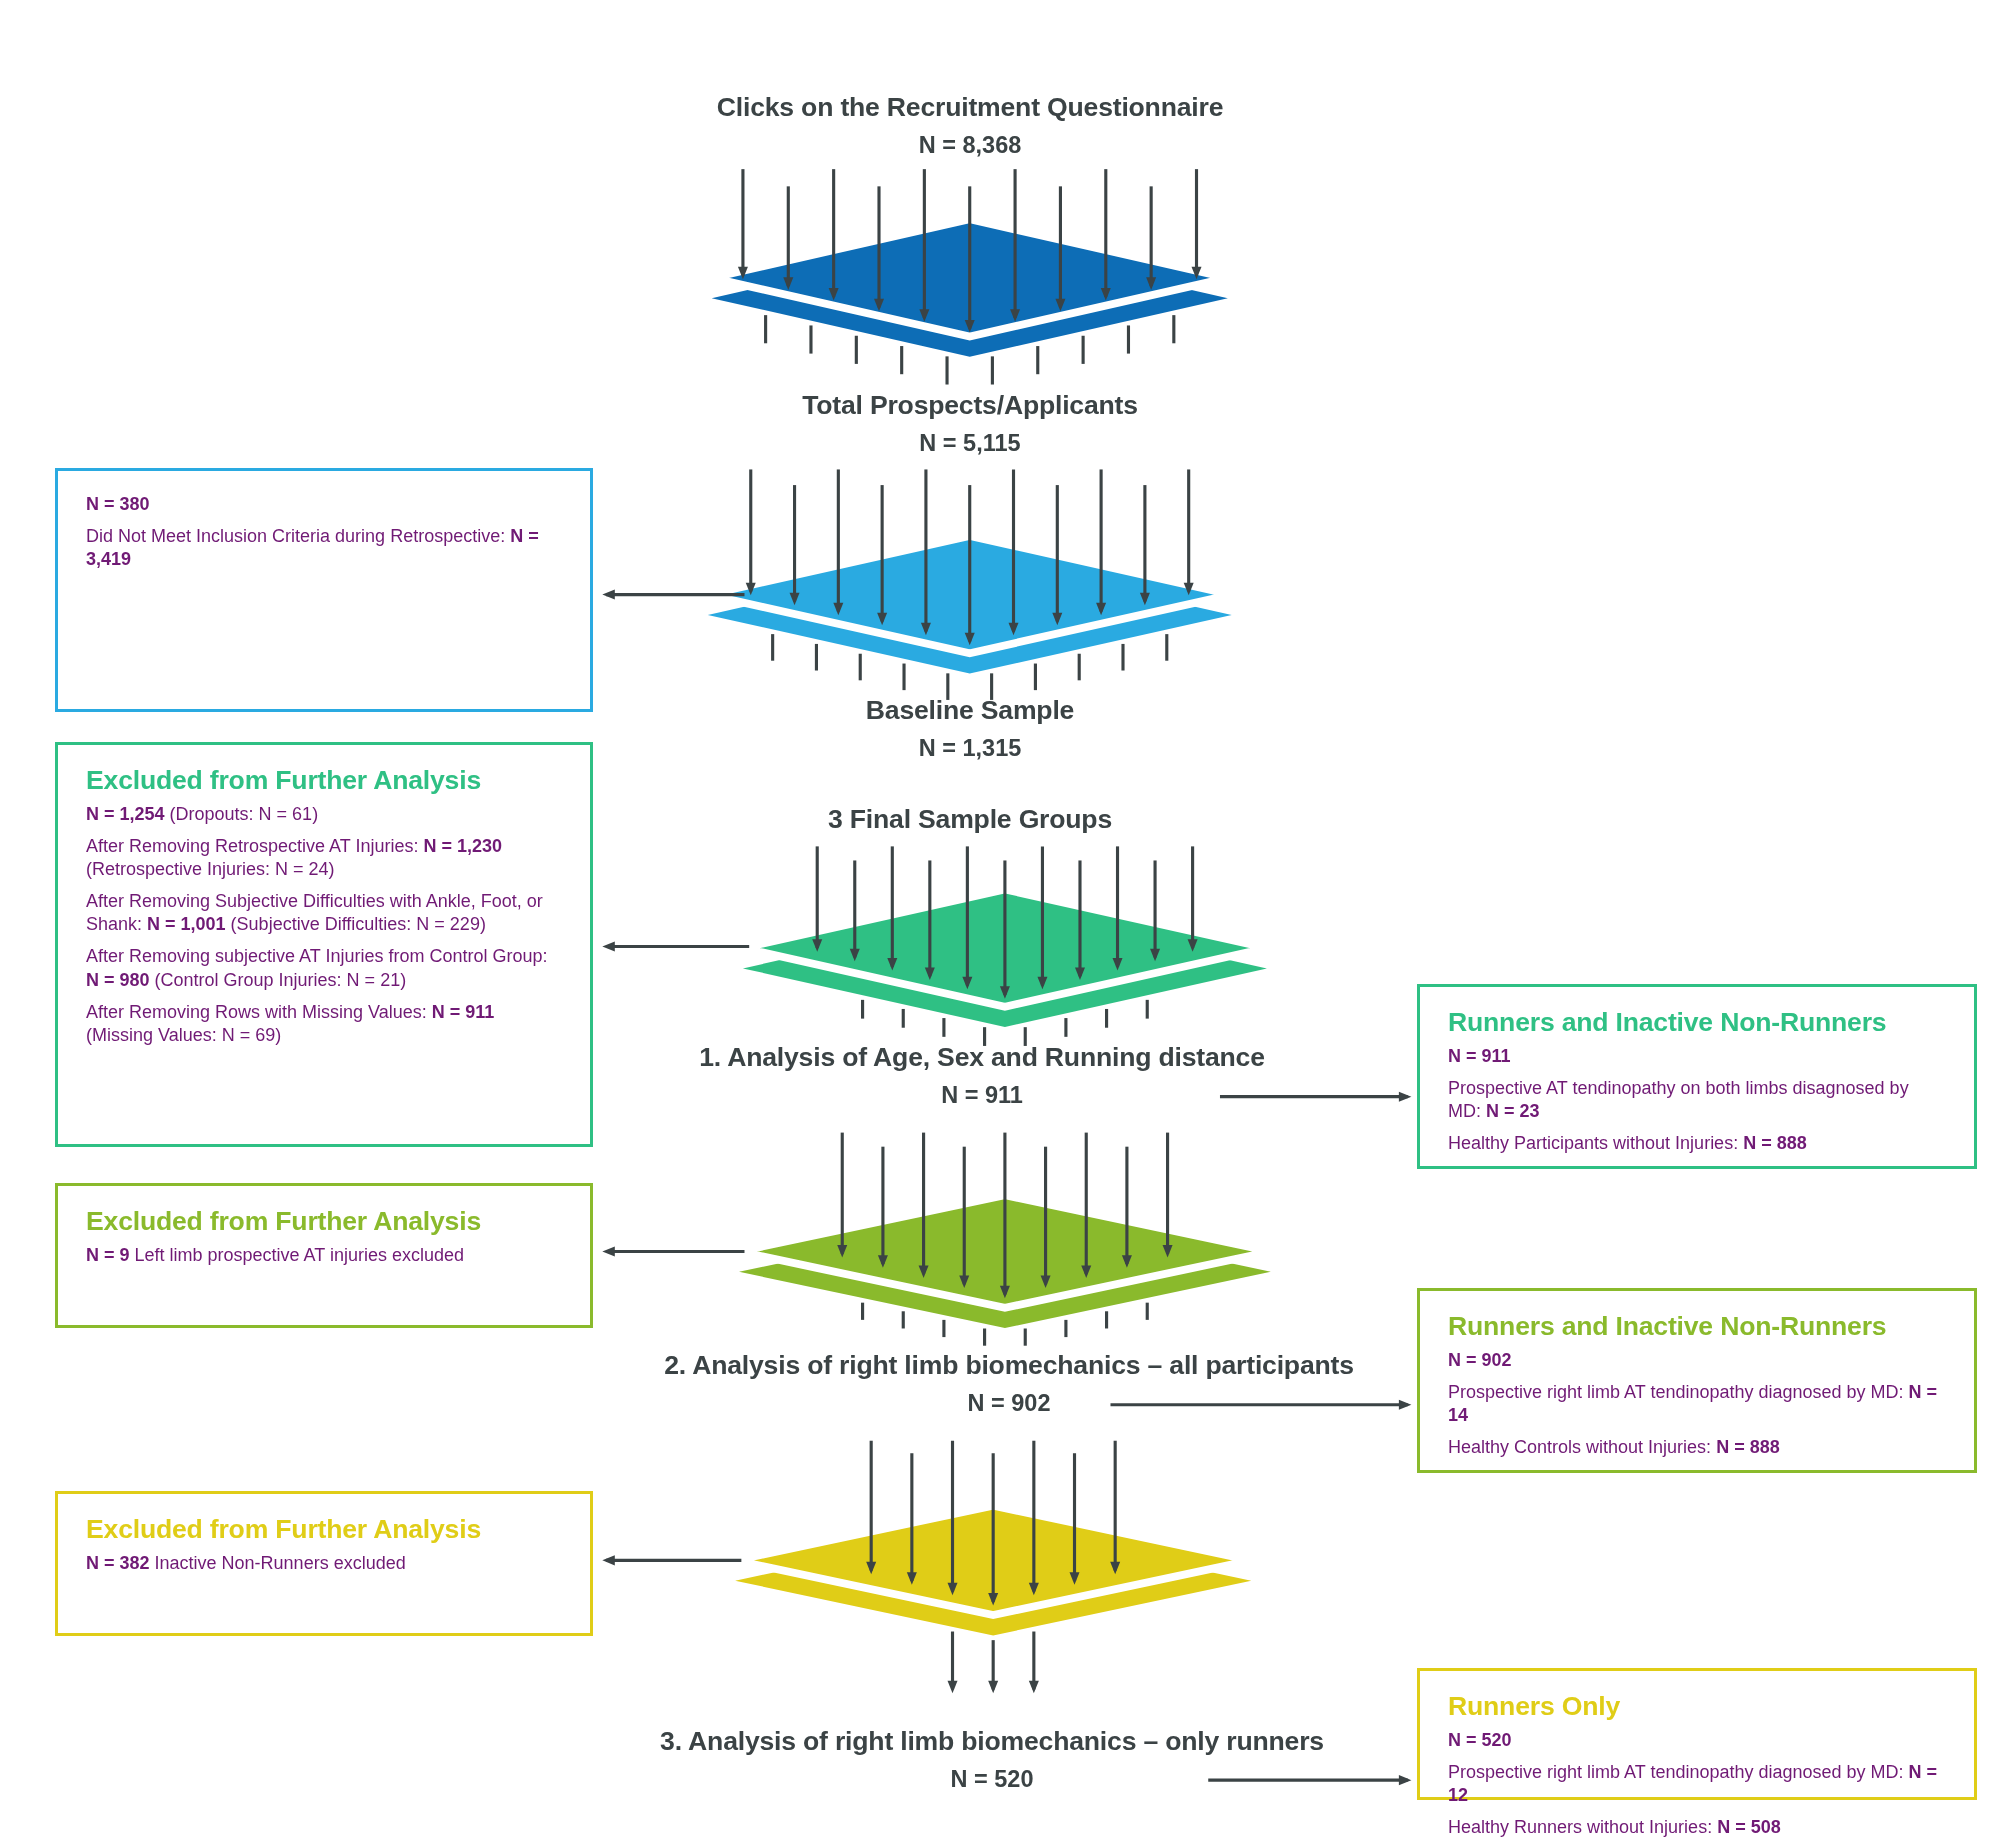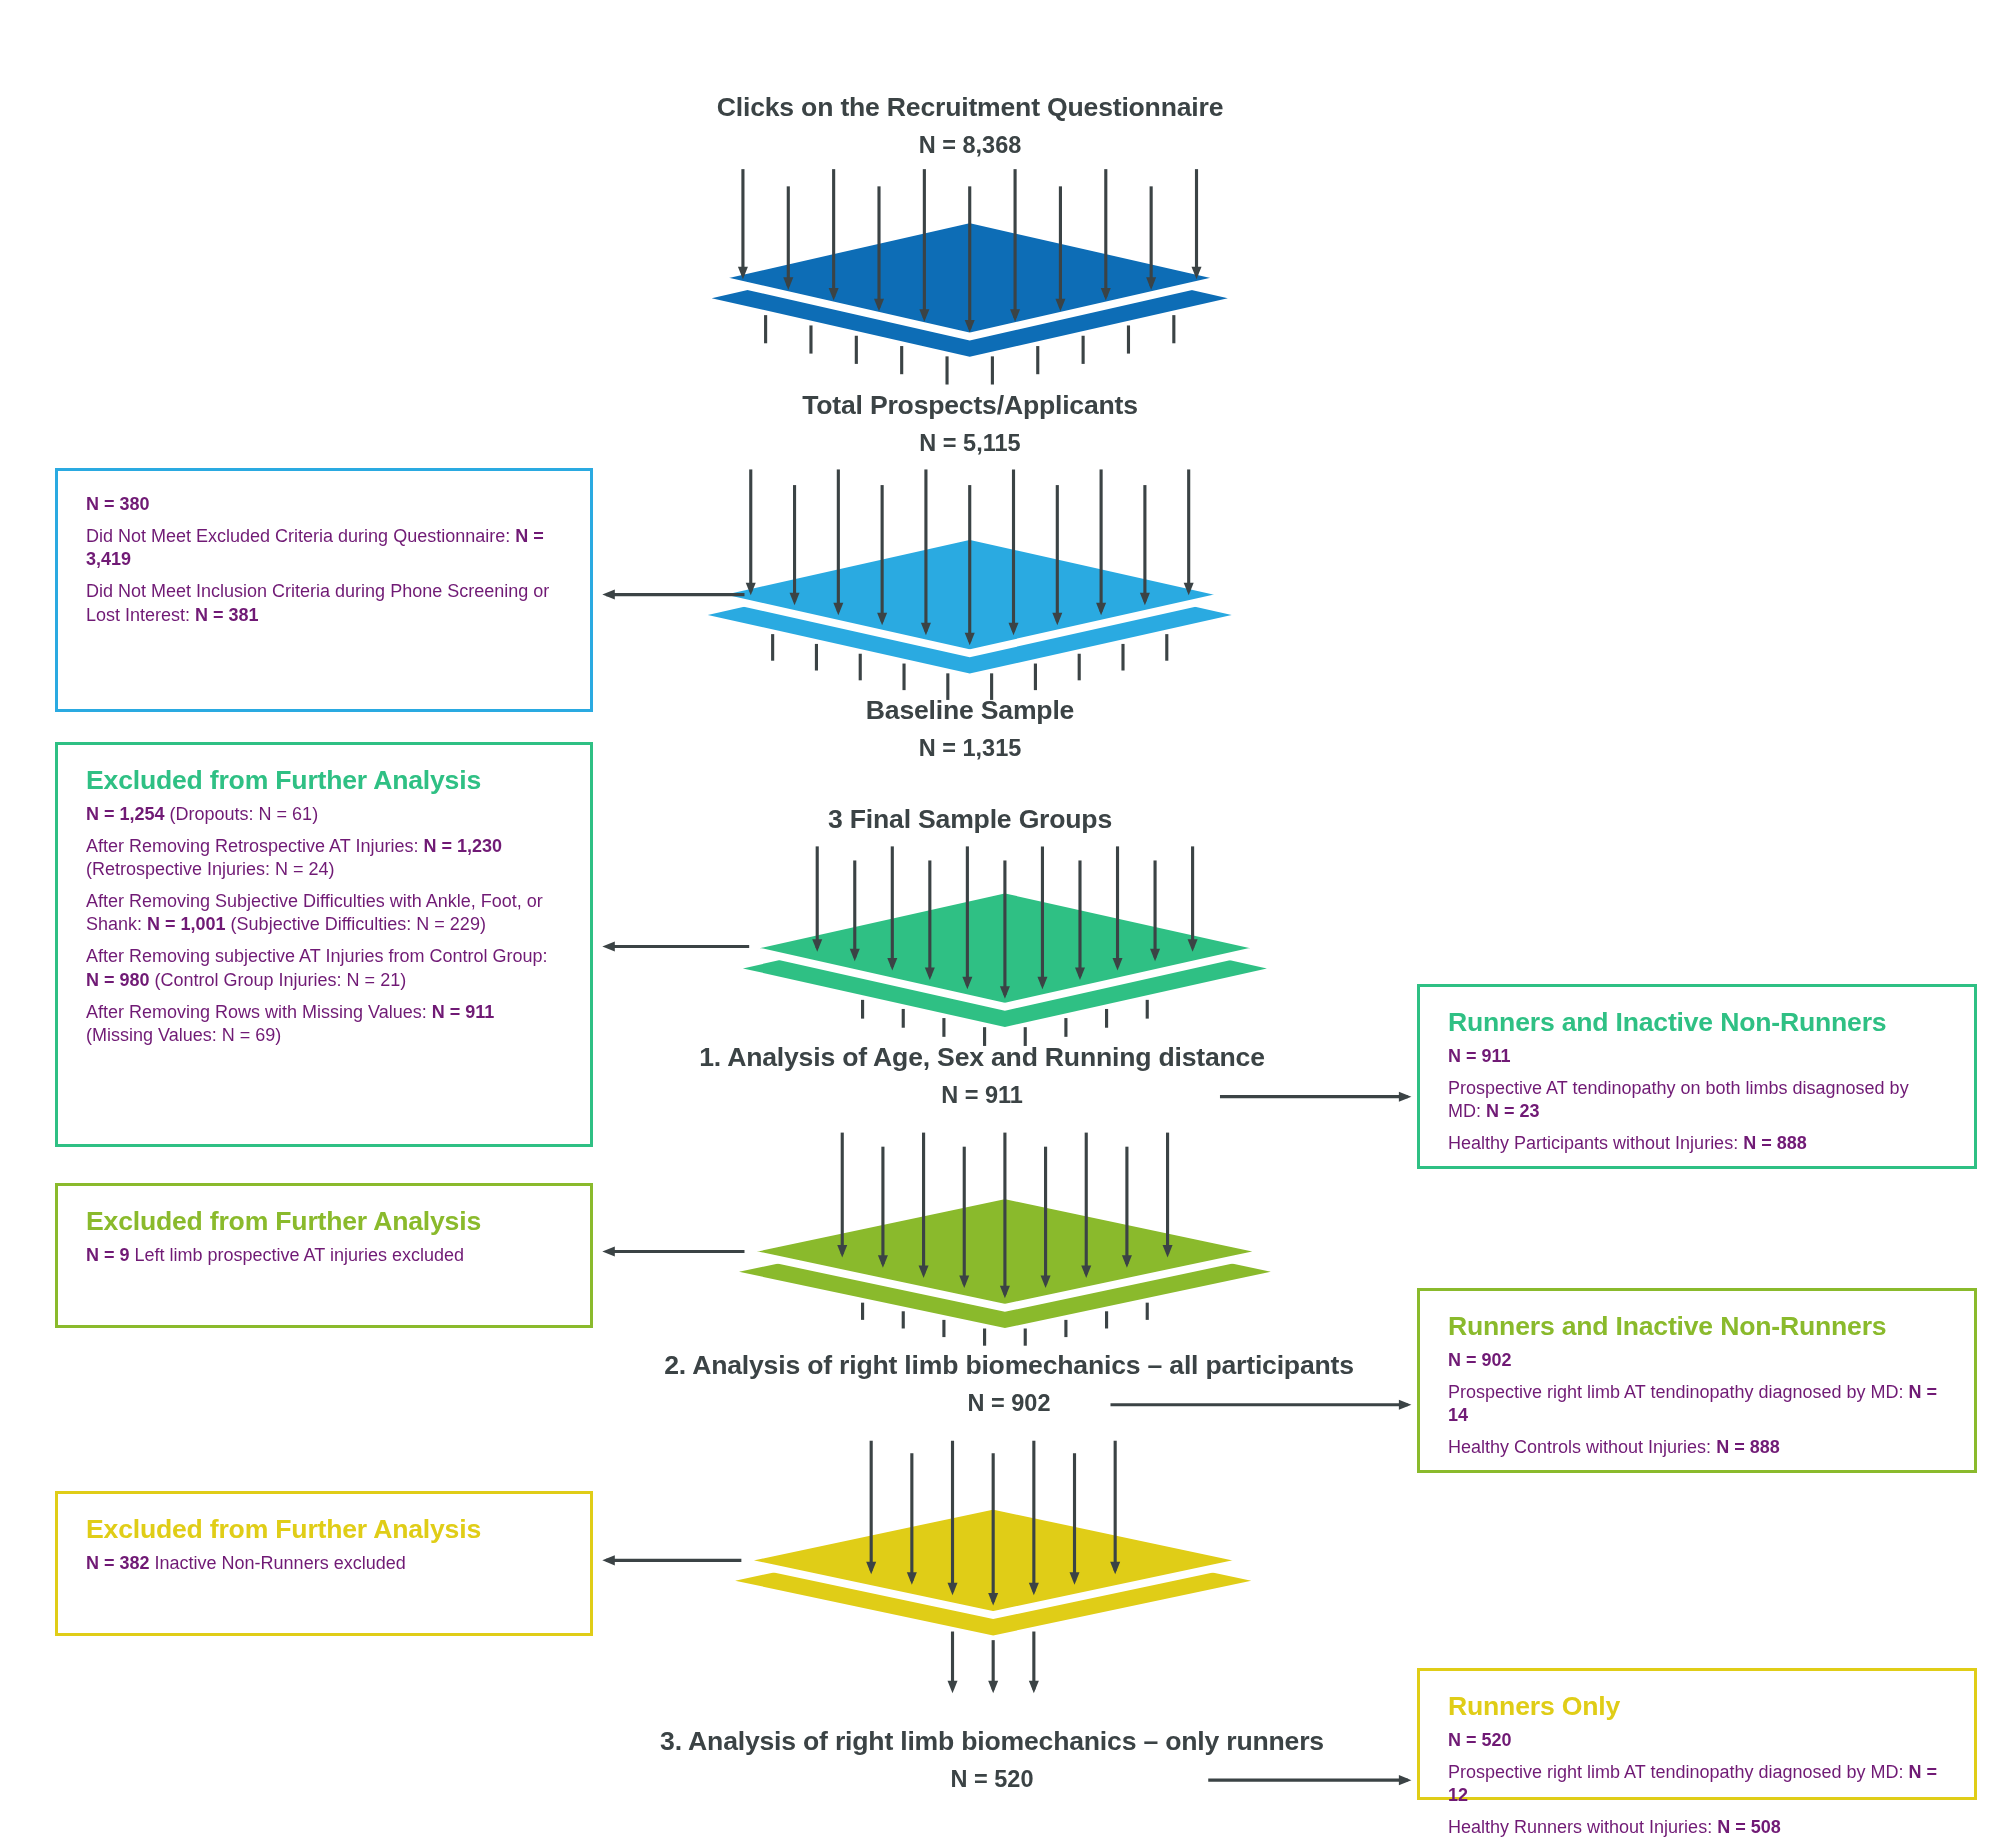--- a/index.html
+++ b/index.html
@@ -193,22 +193,21 @@
   <div class="flow-n">N = 902</div>
 </div>
 
 <div class="flow-label" style="left:992px; top:1726px;">
   <div class="flow-title">3. Analysis of right limb biomechanics – only runners</div>
   <div class="flow-n">N = 520</div>
 </div>
 
 <div class="xbox" style="left: 55px; top: 468px; width: 538px; height: 244px; border-color: rgb(42, 170, 225);">
   <p class="box-para first"><b>N = 380</b></p>
-  <p class="box-para"><span>Did Not Meet Excluded Criteria during Questionnaire: </span><b>N = 3,419</b></p>
-  <p class="box-para"><span>Did Not Meet Inclusion Criteria during Phone Screening or Lost Interest: </span><b>N = 381</b></p>
+  <p class="box-para"><span>Did Not Meet Inclusion Criteria during Retrospective: </span><b>N = 3,419</b></p>
 </div>
 
 <div class="xbox" style="left: 55px; top: 742px; width: 538px; height: 405px; border-color: rgb(47, 192, 132);">
   <div class="box-title" style="color: rgb(47, 192, 132);">Excluded from Further Analysis</div>
   <p class="box-para first"><b>N = 1,254</b><span> (Dropouts: N = 61)</span></p>
   <p class="box-para"><span>After Removing Retrospective AT Injuries: </span><b>N = 1,230</b><span> (Retrospective Injuries: N = 24)</span></p>
   <p class="box-para"><span>After Removing Subjective Difficulties with Ankle, Foot, or Shank: </span><b>N = 1,001</b><span> (Subjective Difficulties: N = 229)</span></p>
   <p class="box-para"><span>After Removing subjective AT Injuries from Control Group: </span><b>N = 980</b><span> (Control Group Injuries: N = 21)</span></p>
   <p class="box-para"><span>After Removing Rows with Missing Values: </span><b>N = 911</b><span> (Missing Values: N = 69)</span></p>
 </div>

